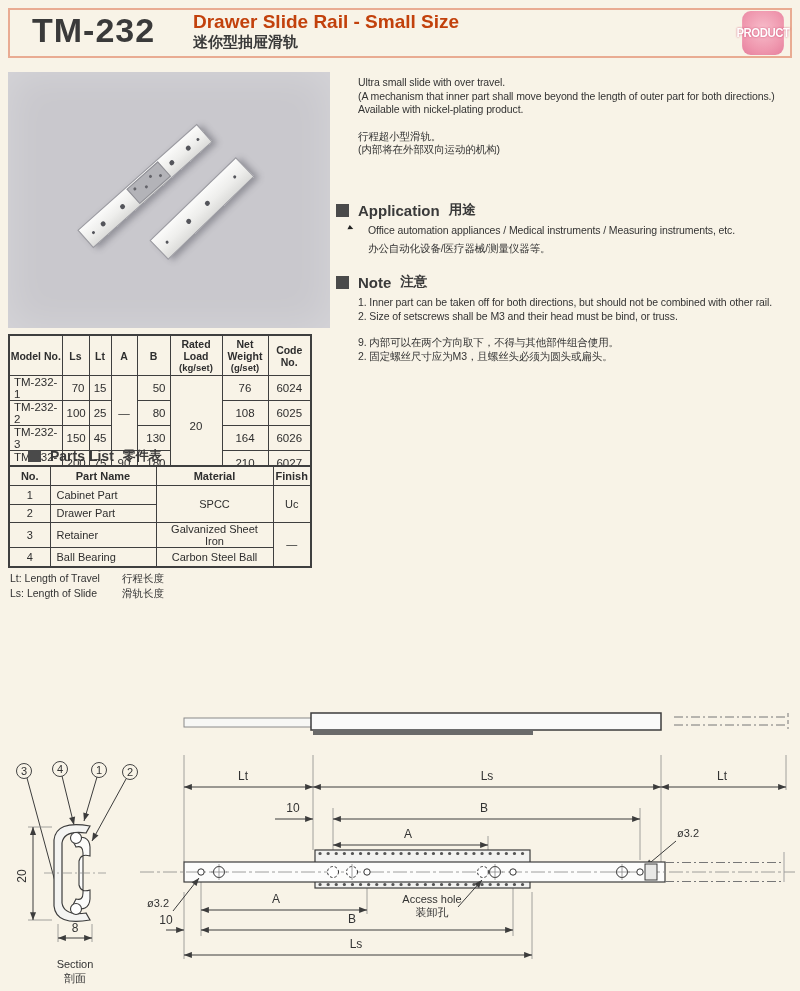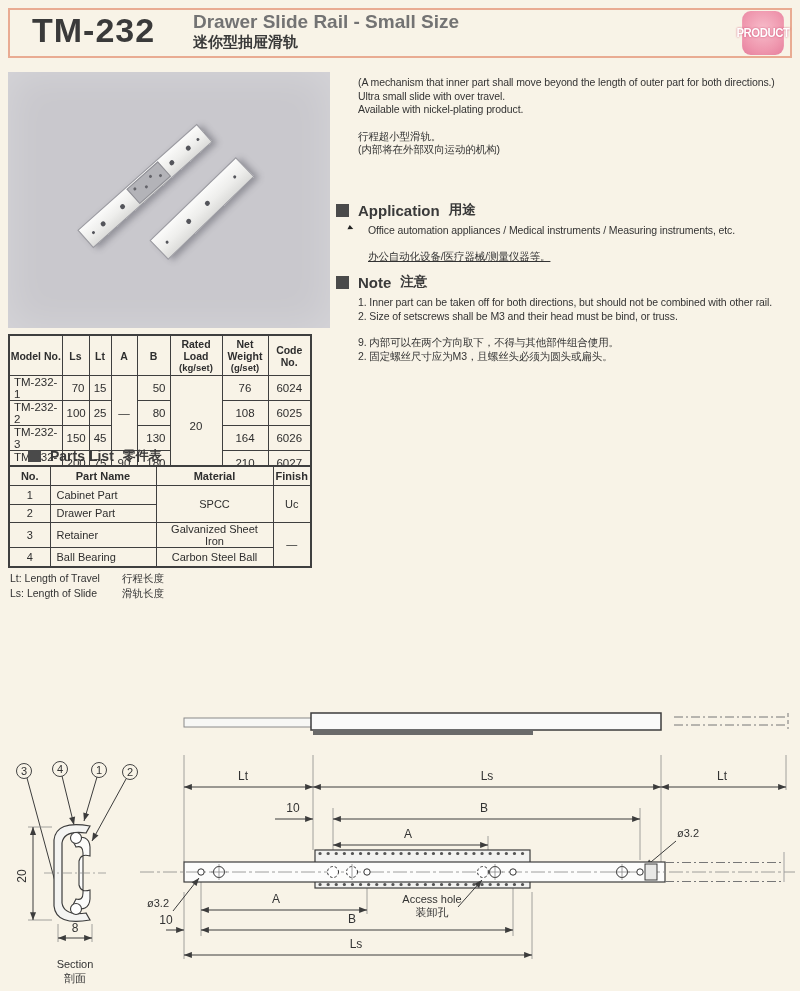--- a/index.html
+++ b/index.html
@@ -2,21 +2,21 @@
 <html><head>
 <meta charset="utf-8">
 <style>
   html,body{margin:0;padding:0;}
   .page{position:relative;width:800px;height:991px;background:#f8f3e7;font-family:"Liberation Sans",sans-serif;color:#2e2e2e;overflow:hidden;}
 
   
   .header{position:absolute;left:8px;top:8px;width:780px;height:46px;border:2px solid #e9ab92;background:#f8f3e7;}
   .model{position:absolute;left:22px;top:1px;font-size:34px;font-weight:bold;color:#3a3a3a;letter-spacing:1px;}
   .titles{position:absolute;left:183px;top:2px;line-height:1.1;}
-  .t-en{font-size:19px;font-weight:bold;color:#737373;}
+  .t-en{font-size:19px;font-weight:bold;color:#c2410c;}
   .t-zh{font-size:15px;font-weight:bold;color:#3a3a3a;margin-top:1px;}
   .badge{position:absolute;right:5px;top:1px;width:44px;height:44px;border-radius:9px;
          background:radial-gradient(circle at 50% 42%,#f7bcca 0%,#ef97ae 62%,#e57e9c 100%);
          color:#fff;font-weight:bold;font-size:12px;display:flex;align-items:center;justify-content:center;
          transform:scaleX(.95);text-shadow:0 0 2px rgba(200,60,100,.9);letter-spacing:-.5px;}
 
   
   .photo{position:absolute;left:8px;top:72px;width:322px;height:256px;background:#c9c8cd;box-shadow:inset 0 0 40px rgba(255,255,255,.25);}
   .bar{position:absolute;border:1px solid #9a9aa0;background:linear-gradient(180deg,#fbfbfa 0%,#eeeeec 55%,#dcdcda 100%);box-shadow:3px 4px 6px rgba(80,80,90,.45);}
   .bar-a{left:57px;top:102px;width:158px;height:22px;transform:rotate(-41.7deg);}
@@ -99,41 +99,41 @@
     <div class="bar bar-b">
       <span class="hole sm" style="left:9px;"></span>
       <span class="hole" style="left:38px;"></span>
       <span class="hole" style="left:64px;"></span>
       <span class="hole sm" style="left:103px;"></span>
     </div>
   </div>
 
   <div class="sec sec-char">
     <div class="txt">
+      <div>Ultra small slide with over travel.</div>
       <div>(A mechanism that inner part shall move beyond the length of outer part for both directions.)</div>
-      <div>Ultra small slide with over travel.</div>
       <div>Available with nickel-plating product.</div>
     </div>
     <div class="txt zh">
       <div>行程超小型滑轨。</div>
       <div>(内部将在外部双向运动的机构)</div>
     </div>
   </div>
 
   <div class="sec sec-app">
     <div class="h3">
       <span class="sq"></span>
       <span>Application</span>
       <span class="zh-h">用途</span>
     </div>
     <div class="app-row">
       <span class="tick"></span>
       <div>
         <div class="txt" style="padding-left:4px;">Office automation appliances / Medical instruments / Measuring instruments, etc.</div>
-        <div class="txt" style="padding-left:4px;margin-top:12px;text-decoration:underline;">办公自动化设备/医疗器械/测量仪器等。</div>
+        <div class="txt" style="padding-left:4px;margin-top:4px;">办公自动化设备/医疗器械/测量仪器等。</div>
       </div>
     </div>
   </div>
 
   <div class="sec sec-note">
     <div class="h3">
       <span class="sq"></span>
       <span>Note</span>
       <span class="zh-h">注意</span>
     </div>

